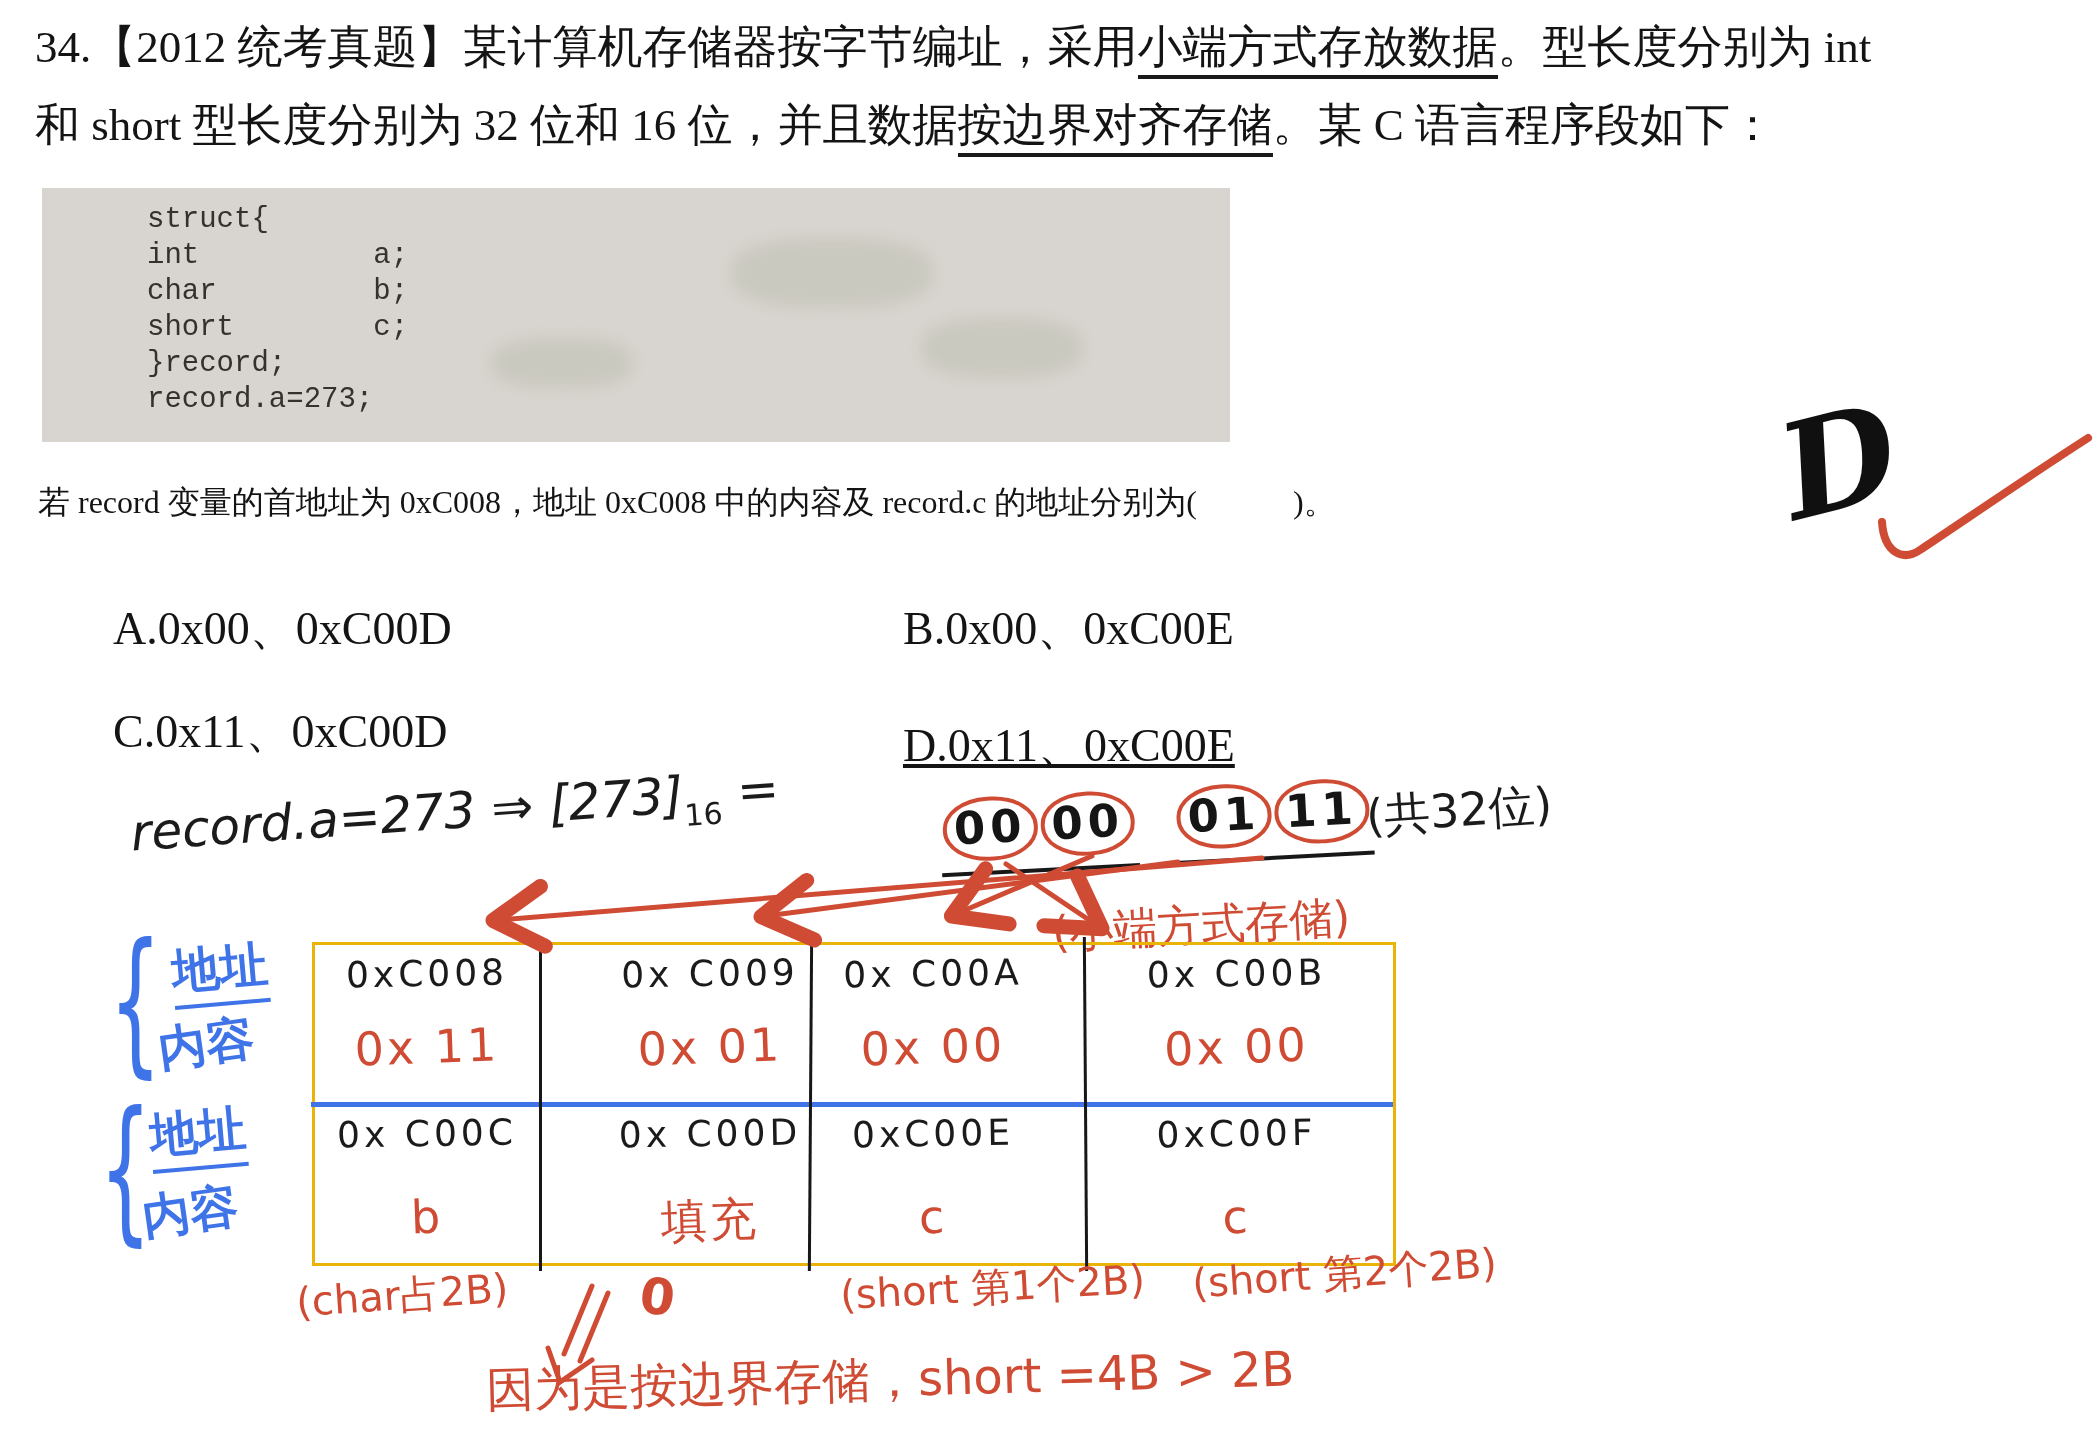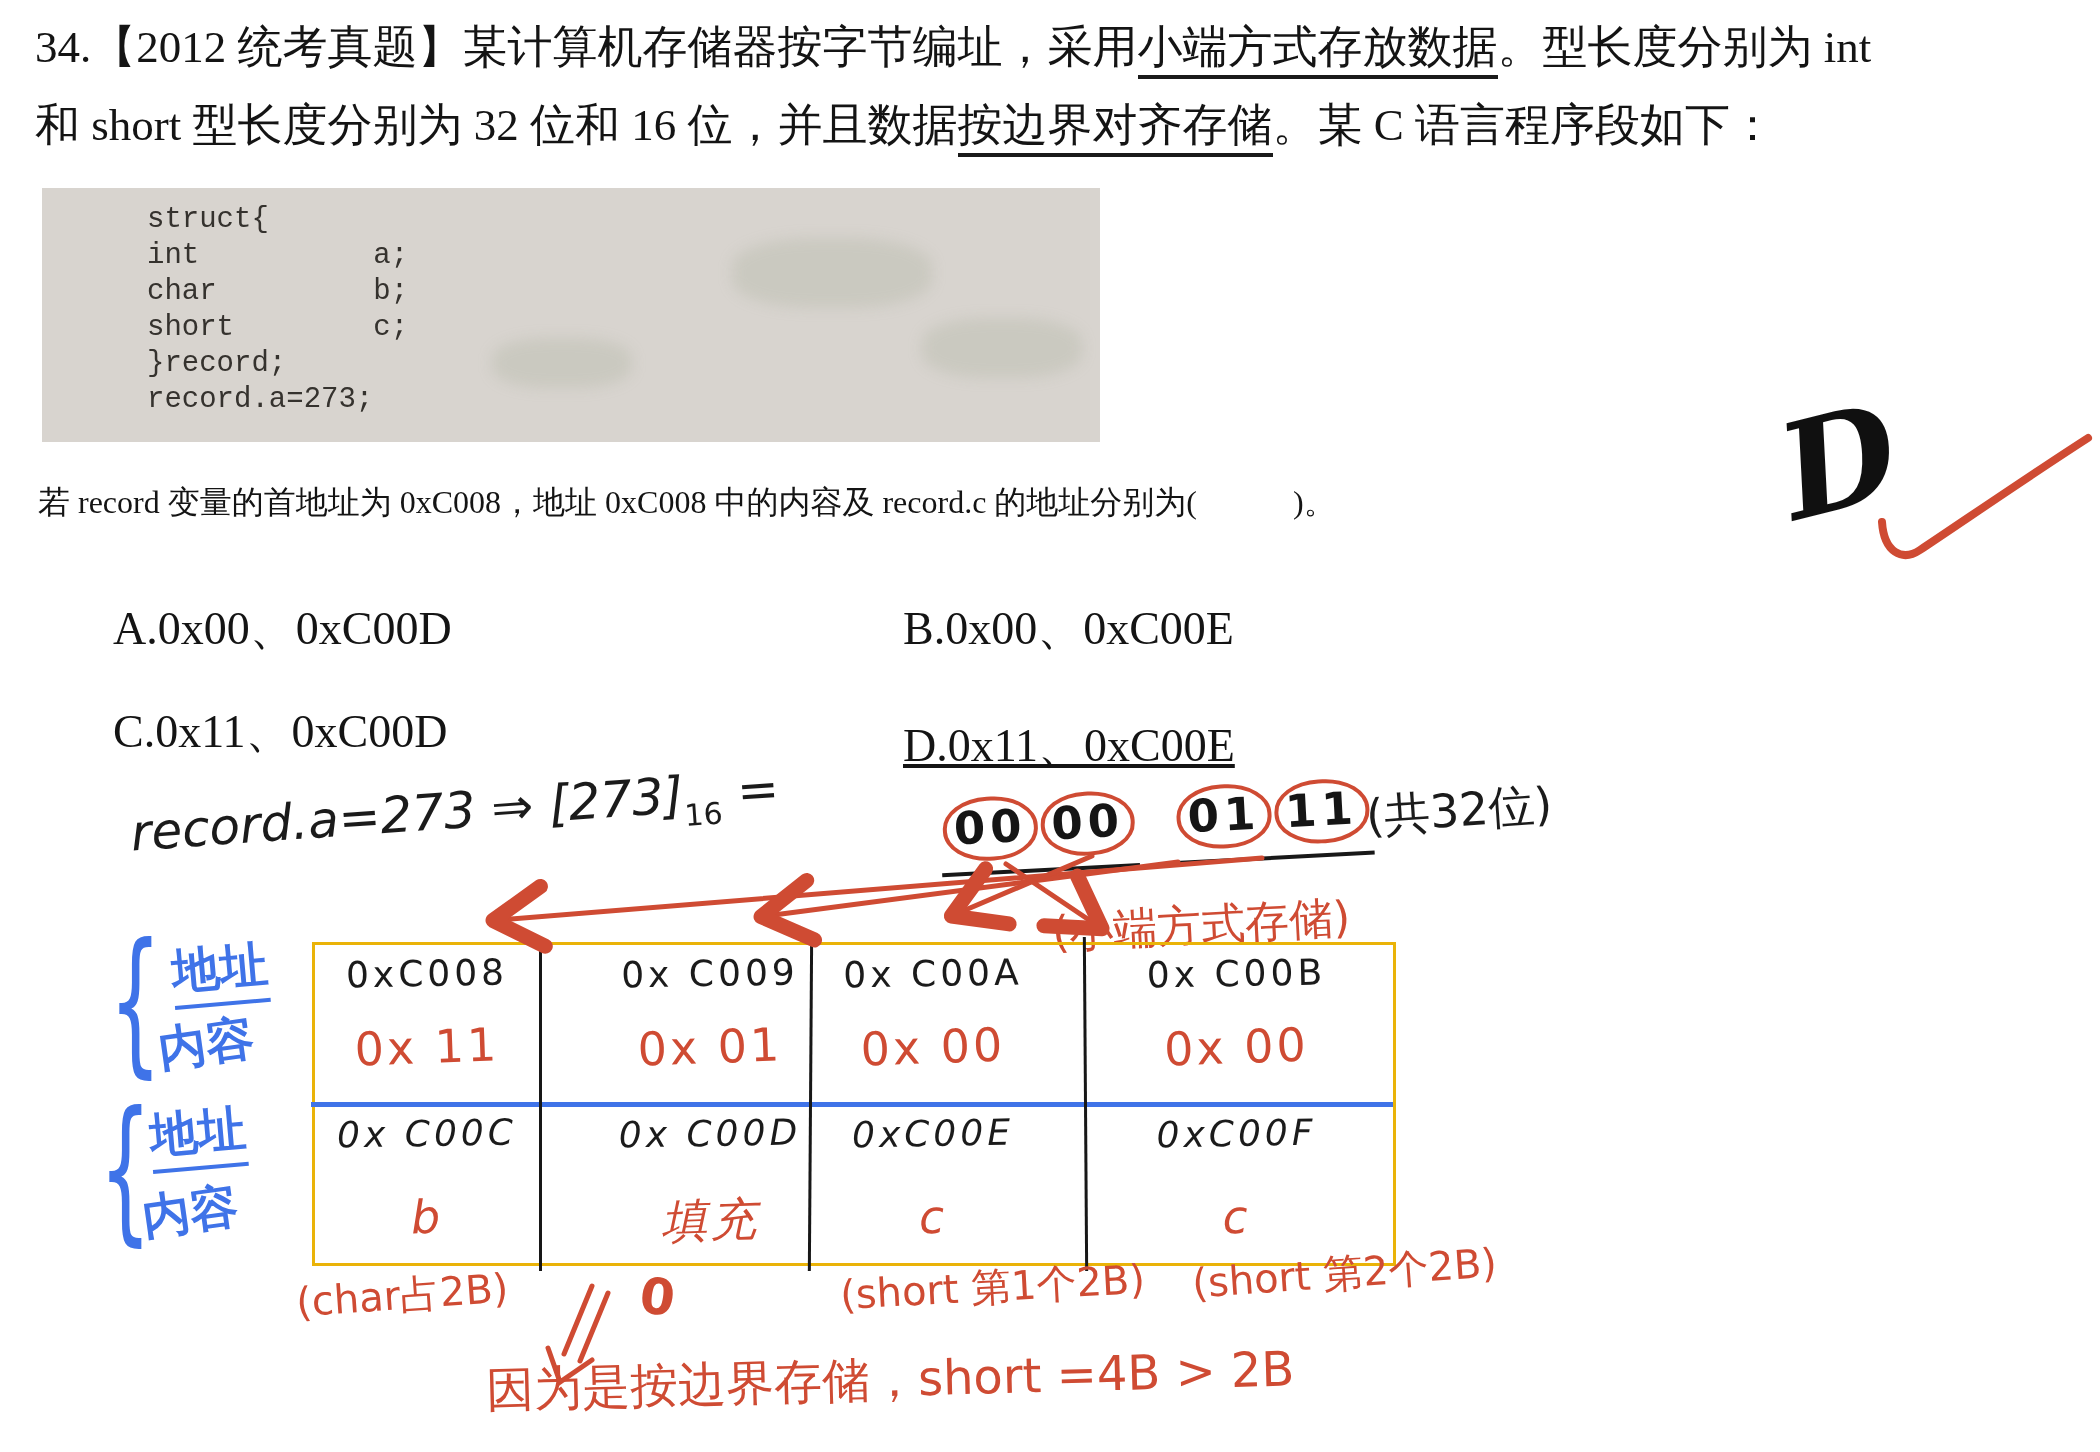--- a/index.html
+++ b/index.html
@@ -8,21 +8,21 @@
   .abs{position:absolute;}
   .printed{font-family:"Liberation Serif","DejaVu Serif",serif;color:#141414;}
   .hw{font-family:"DejaVu Sans","Liberation Sans",sans-serif;}
   .nowrap{white-space:nowrap;}
 
   
   .qline{font-size:45px;letter-spacing:0px;line-height:1.5;}
   .u-black{border-bottom:4px solid #1a1a1a;padding-bottom:3px;}
 
   
-  .codebox{left:42px;top:188px;width:1058px;height:254px;background:#d8d4cf;}
+  .codebox{left:42px;top:188px;width:1188px;height:254px;background:#d8d4cf;}
   .codebox pre{margin:0;padding:14px 0 0 105px;
     font-family:"Liberation Mono","DejaVu Sans Mono",monospace;
     font-size:29px;line-height:36px;color:#35322e;}
   .smudge{position:absolute;background:rgba(150,160,135,0.20);filter:blur(7px);border-radius:40%;}
 
   
   .prompt{left:38px;top:478px;font-size:32px;}
   .blankgap{display:inline-block;width:96px;}
   .option{font-size:46px;}
 
@@ -40,21 +40,21 @@
   .bitsnote{left:1366px;top:780px;font-size:46px;color:#1b1b1b;transform:rotate(-4deg);}
   .endiannote{left:1052px;top:896px;font-size:44px;color:#cf4b33;transform:rotate(-3deg);}
 
   
   .memtable{left:312px;top:942px;width:1078px;height:318px;border:3px solid #eab308;}
   .rowsep{position:absolute;left:-4px;top:157px;width:1082px;height:5px;background:#3f73e8;}
   .vline{position:absolute;top:-8px;height:334px;width:3px;background:#171717;}
   .v1{left:224px;} .v2{left:494px;transform:rotate(0.4deg);} .v3{left:769px;transform:rotate(-0.4deg);}
   .cell{position:absolute;text-align:center;}
   .c0{left:0;width:224px;} .c1{left:224px;width:270px;padding-left:36px;} .c2{left:494px;width:248px;} .c3{left:769px;width:305px;}
-  .r0{top:8px;} .r1{top:168px;font-style:italic;}
+  .r0{top:8px;} .r1{top:168px;}
   .addr{font-family:"DejaVu Sans",sans-serif;font-size:36px;letter-spacing:4px;
         color:#1b1b1b;font-weight:500;transform:rotate(-1deg);}
   .val{font-family:"DejaVu Sans",sans-serif;font-size:46px;color:#cf4b33;
        margin-top:26px;transform:rotate(-2deg);font-weight:500;letter-spacing:3px;}
   .r1 .val{margin-top:36px;}
 
   
   .blue{color:#3f73e8;}
   .brace{font-family:"DejaVu Sans",sans-serif;font-size:92px;transform:scale(0.9,1.7);
          transform-origin:center;}

